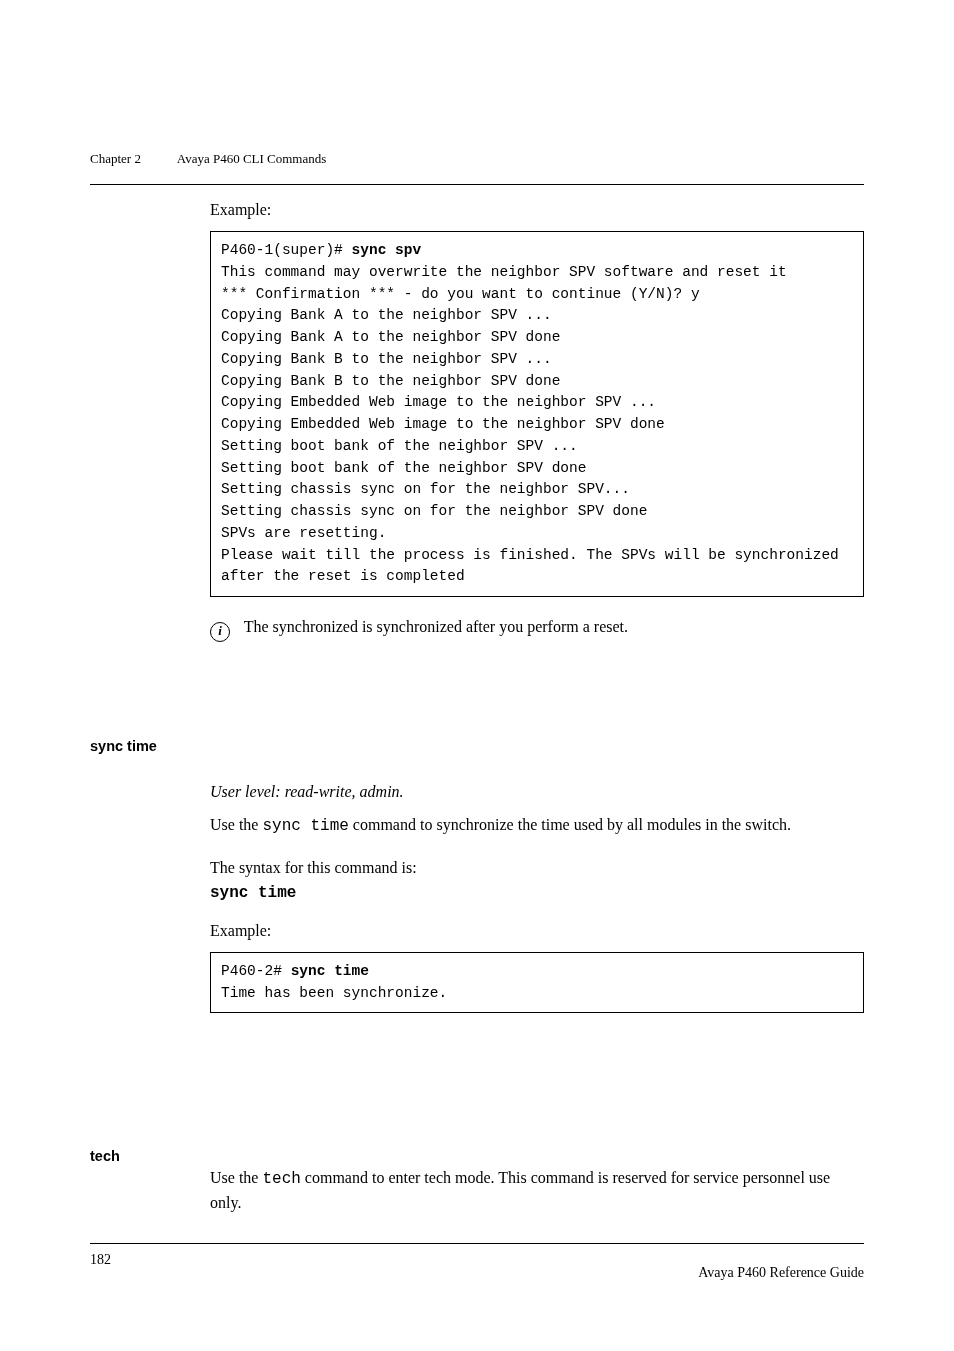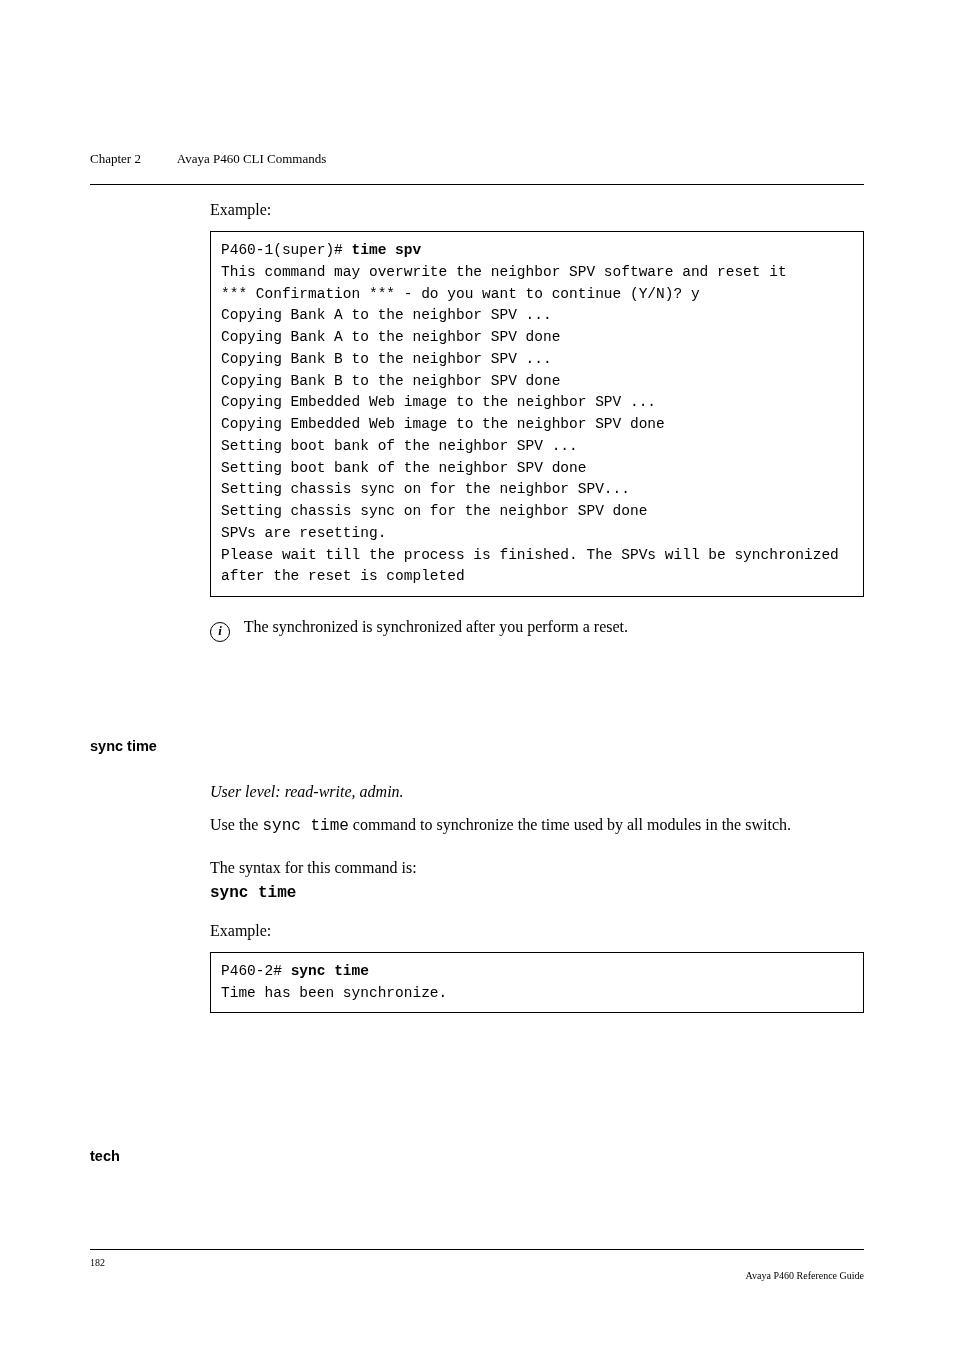--- a/index.html
+++ b/index.html
@@ -89,21 +89,21 @@
   #sec-tech { top: 1146px; }
   #block-sync-time { position: absolute; top: 756px; left: 210px; right: 90px; }
   #block-tech { position: absolute; top: 1166px; left: 210px; right: 90px; }
   .footer {
     position: absolute;
     left: 90px;
     right: 90px;
     bottom: 68px;
     border-top: 1px solid #000;
     padding-top: 6px;
-    font-size: 10px;
+    font-size: 14px;
   }
   .footer .pg { float: left; }
   .footer .doc { float: right; margin-top: 13px; }
   .clearfix::after { content: ""; display: table; clear: both; }
 </style>
 </head>
 <body>
 
 <div class="page">
 
@@ -111,21 +111,21 @@
     <span class="rh-left">Chapter 2</span>
     <span class="rh-spacer"></span>
     <span>Avaya P460 CLI Commands</span>
   </div>
   <hr class="hr">
 
   <div class="content">
 
     <p class="para">Example:</p>
 
-    <div class="codebox"><span class="mono">P460-1(super)# </span><span class="mono code-bold">time spv</span>
+    <div class="codebox"><span class="mono">P460-1(super)# </span><span class="mono code-bold">sync spv</span>
 <span class="mono">This command may overwrite the neighbor SPV software and reset it
 *** Confirmation *** - do you want to continue (Y/N)? y
 Copying Bank A to the neighbor SPV ...
 Copying Bank A to the neighbor SPV done
 Copying Bank B to the neighbor SPV ...
 Copying Bank B to the neighbor SPV done
 Copying Embedded Web image to the neighbor SPV ...
 Copying Embedded Web image to the neighbor SPV done
 Setting boot bank of the neighbor SPV ...
 Setting boot bank of the neighbor SPV done
@@ -153,19 +153,24 @@
     <p class="para mono bold" style="margin-top:0;">sync time</p>
 
     <p class="para" style="margin-top:14px;">Example:</p>
 
     <div class="codebox"><span class="mono">P460-2# </span><span class="mono code-bold">sync time</span>
 <span class="mono">Time has been synchronize.</span></div>
   </div>
 
   <div id="sec-tech" class="section-head">tech</div>
 
+  <div id="block-tech">
+    <p class="para">
+      <span>Use the </span><span class="mono">tech</span><span> command to enter tech mode. This command is reserved for service personnel use only.</span>
+    </p>
+  </div>
 
   <div class="footer clearfix">
     <span class="pg">182</span>
     <span class="doc">Avaya P460 Reference Guide</span>
   </div>
 
 </div>
 
 </body></html>

